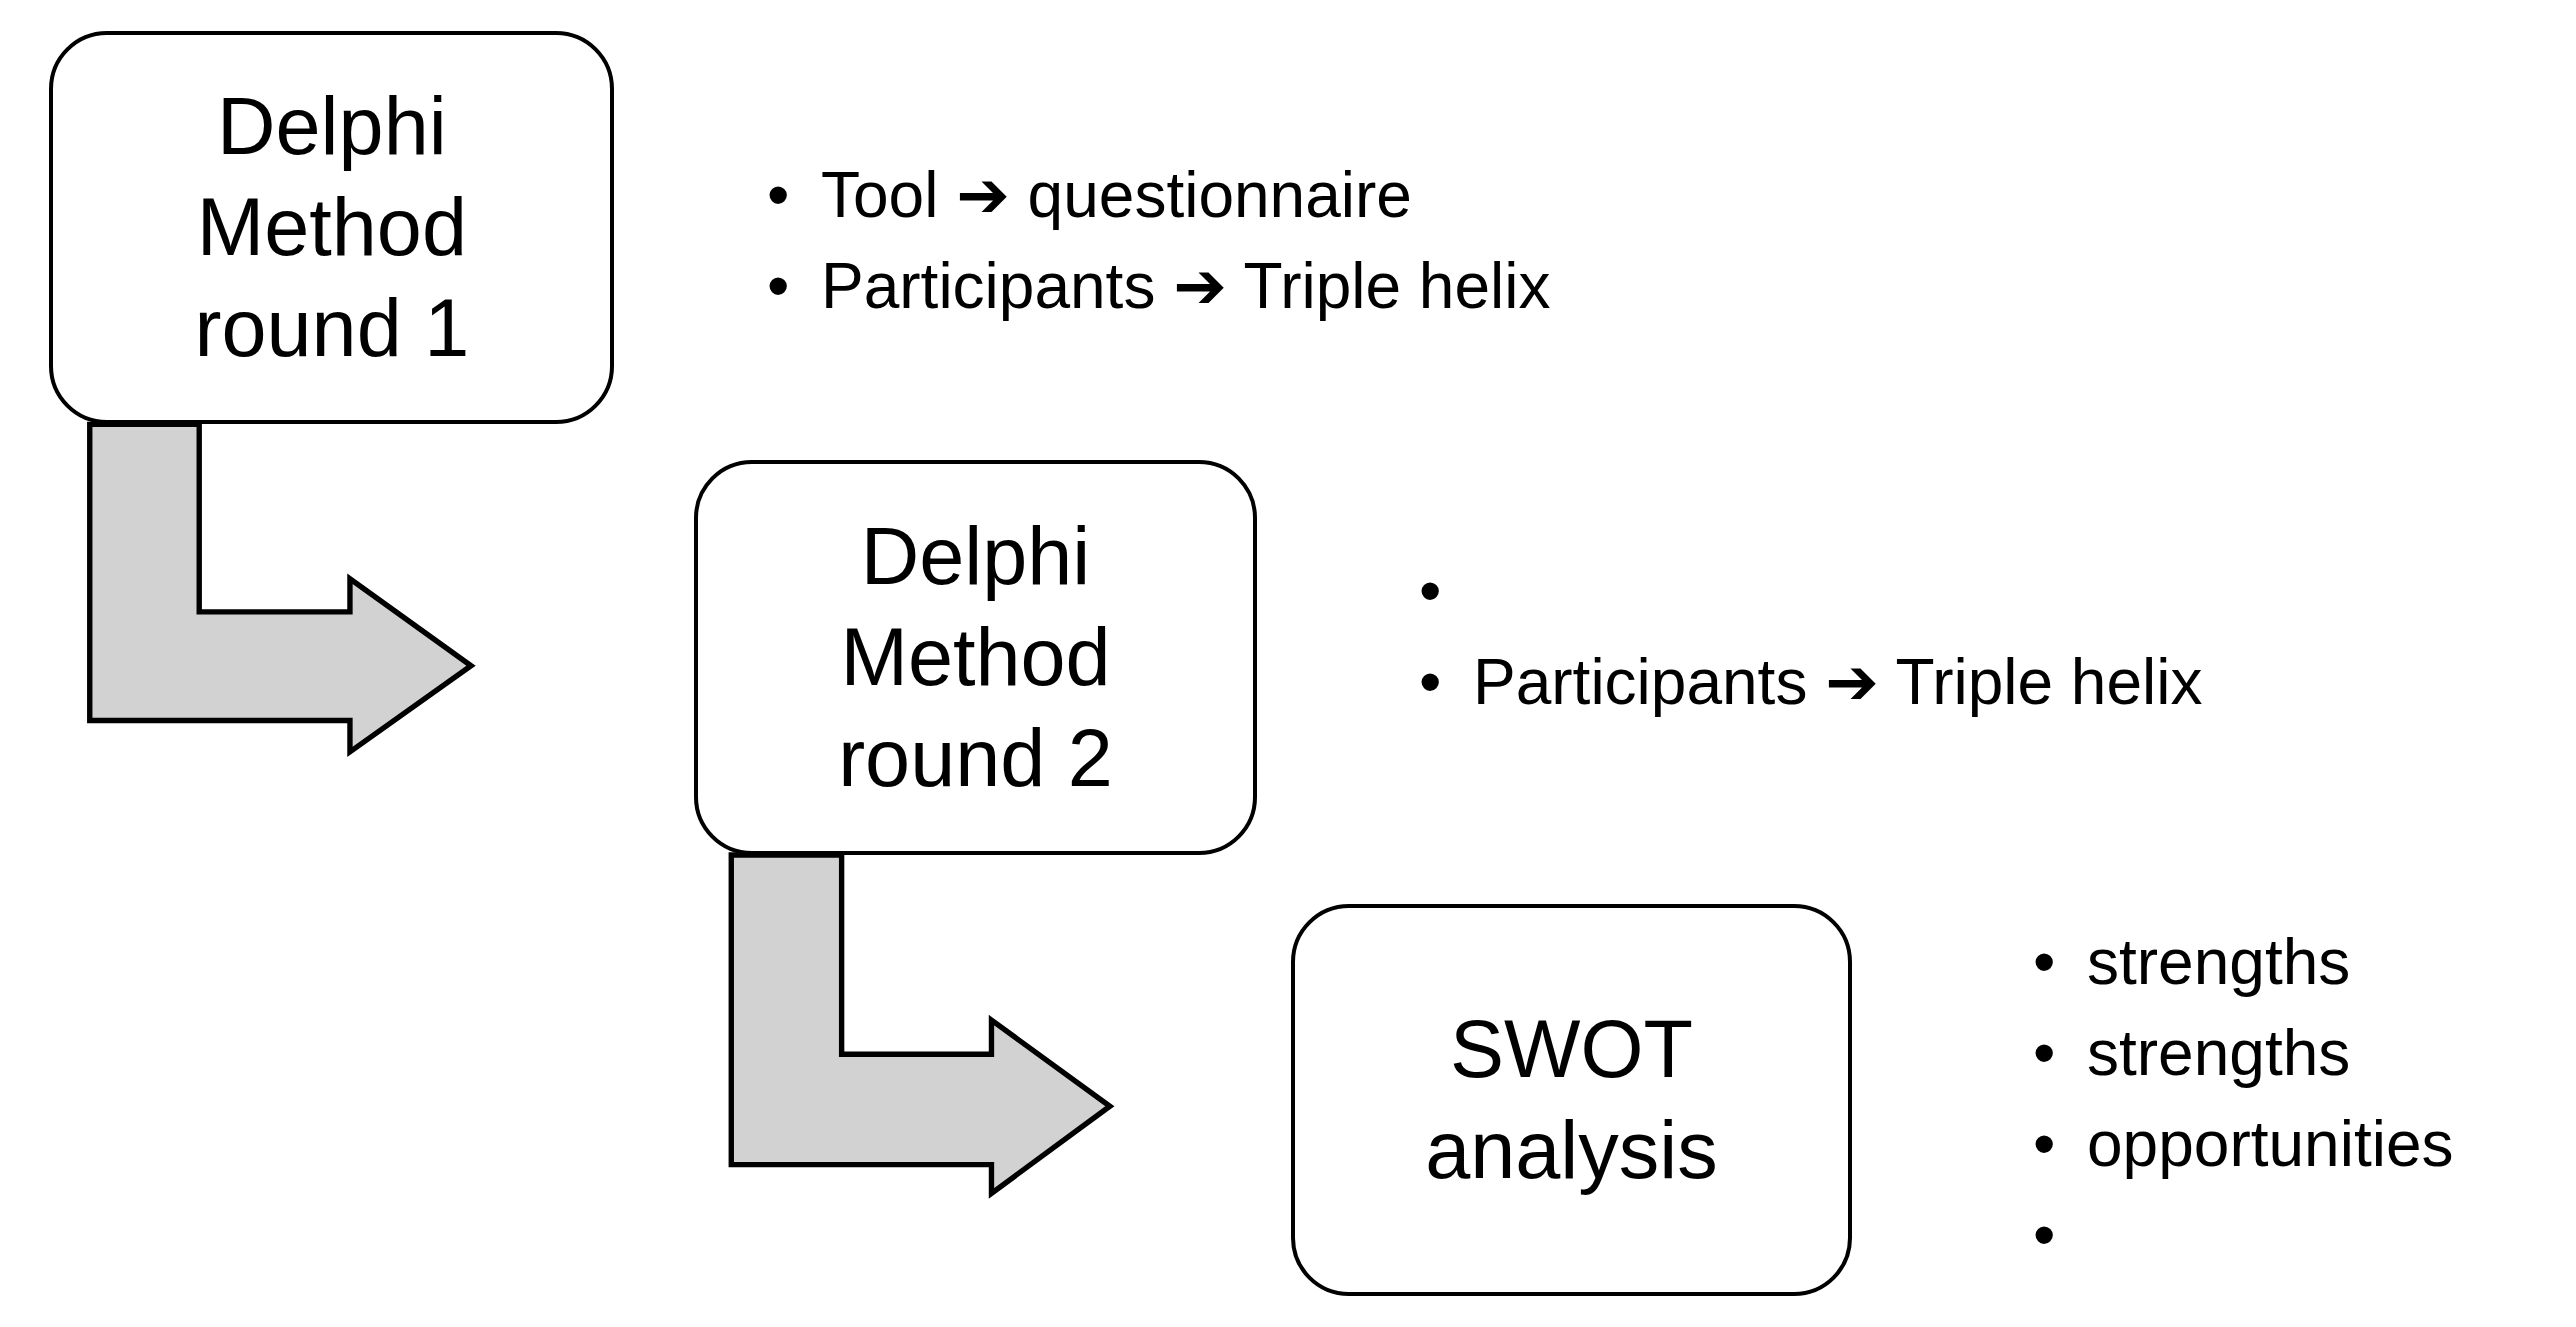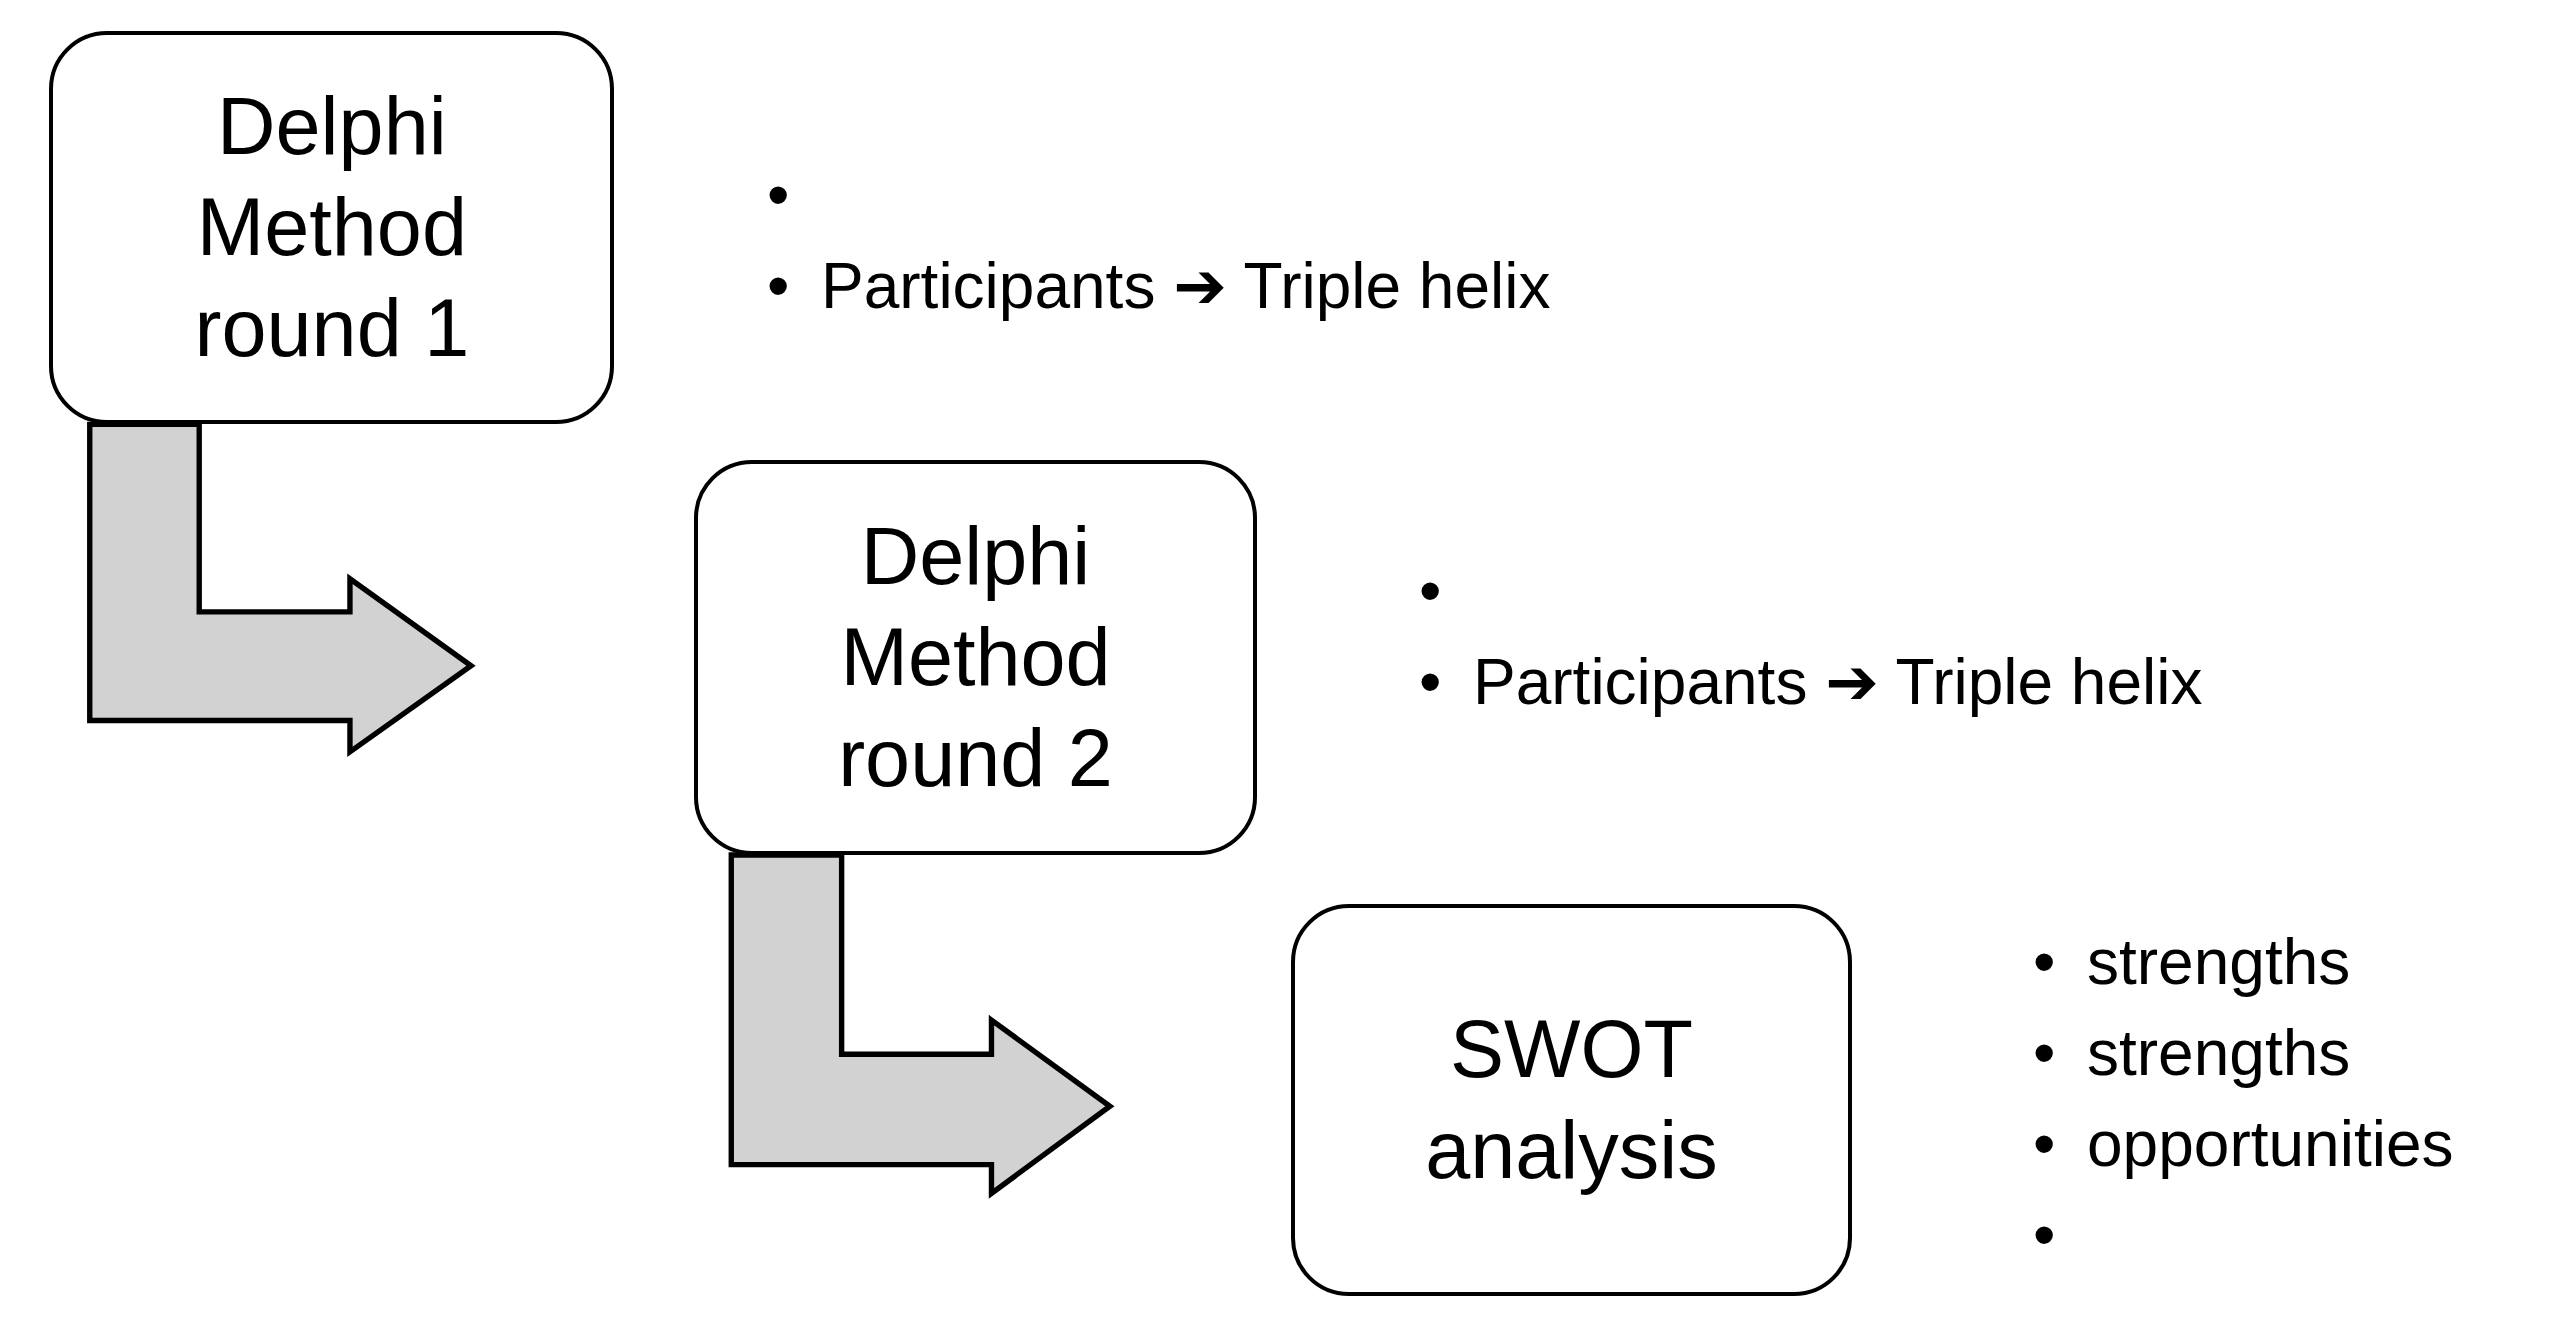--- a/index.html
+++ b/index.html
@@ -94,20 +94,21 @@
   </div>
 
   <div class="flow-box" id="box-swot">
     <div class="box-label">SWOT
 analysis</div>
   </div>
 
   <div class="bullet-list" id="bullet-list-round-1">
     <div class="bullet-item">
       <span class="dot">•</span>
+      <span class="txt">Tool ➔ questionnaire</span>
     </div>
     <div class="bullet-item">
       <span class="dot">•</span>
       <span class="txt">Participants ➔ Triple helix</span>
     </div>
   </div>
 
   <div class="bullet-list" id="bullet-list-round-2">
     <div class="bullet-item">
       <span class="dot">•</span>

